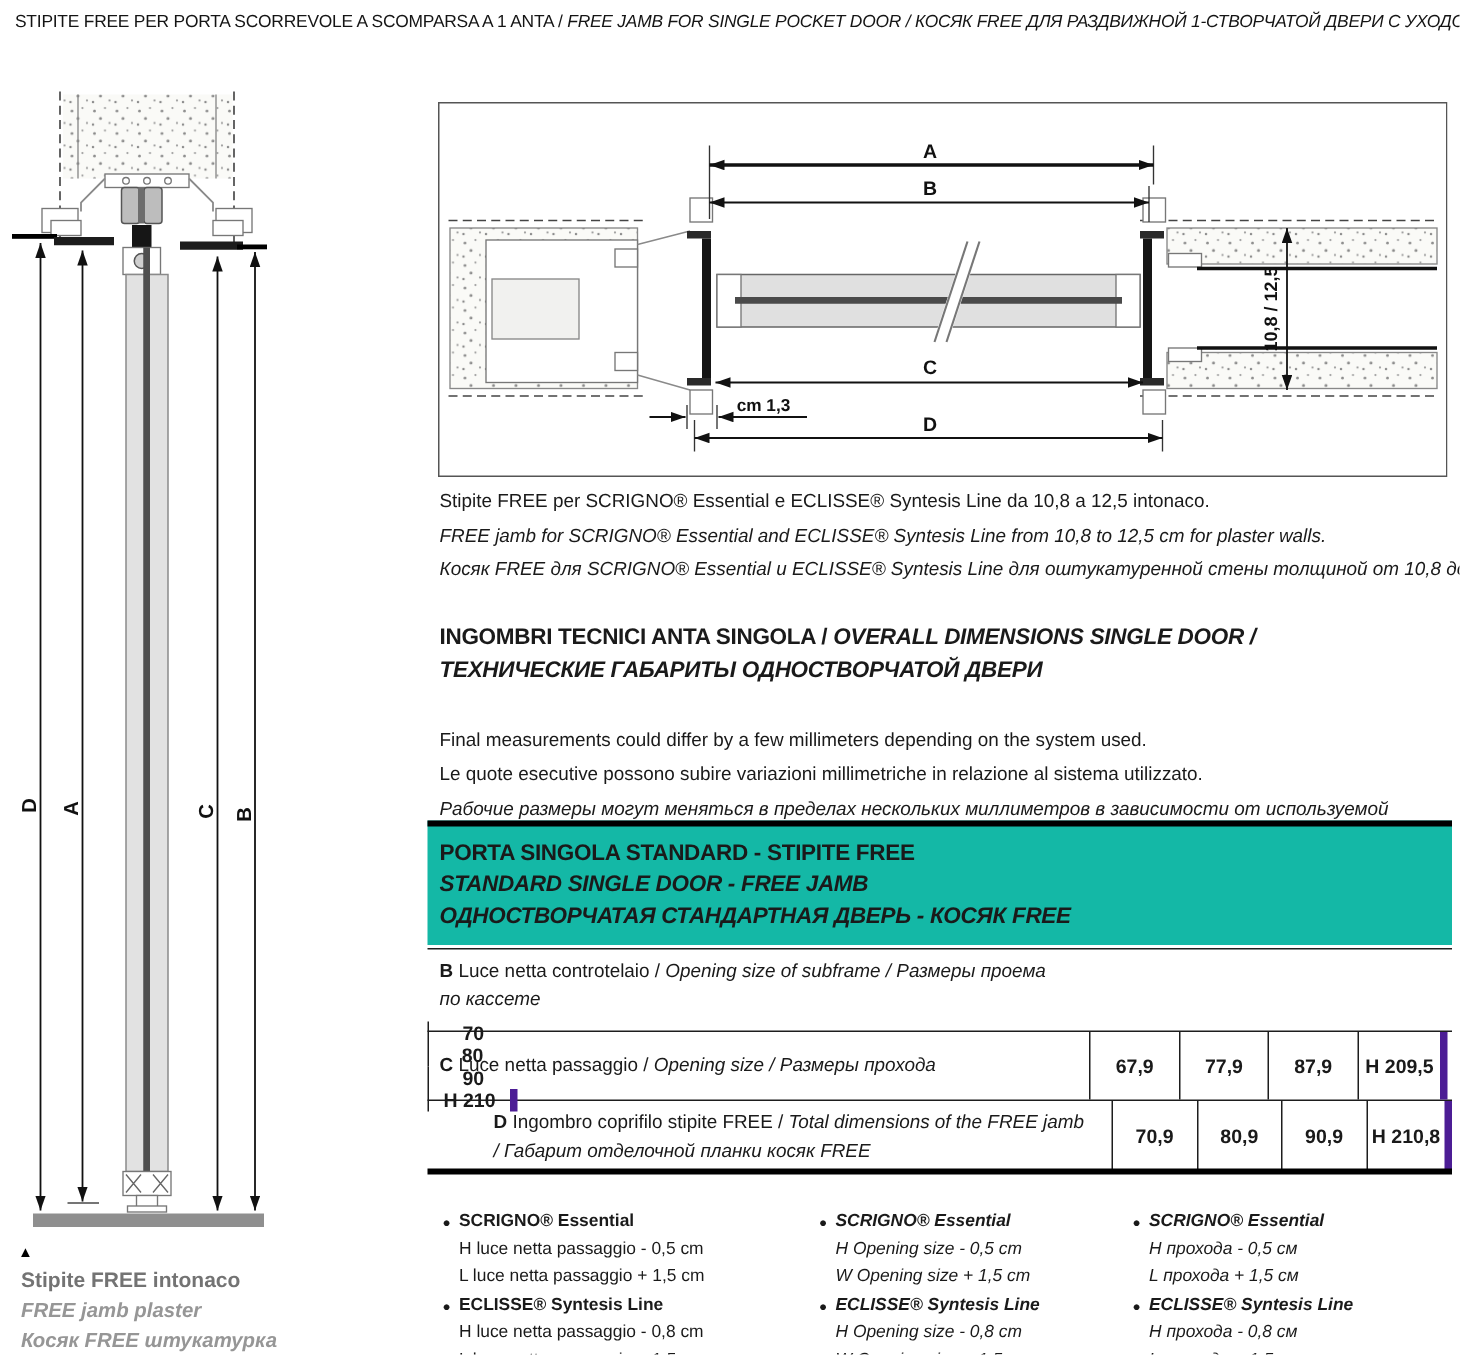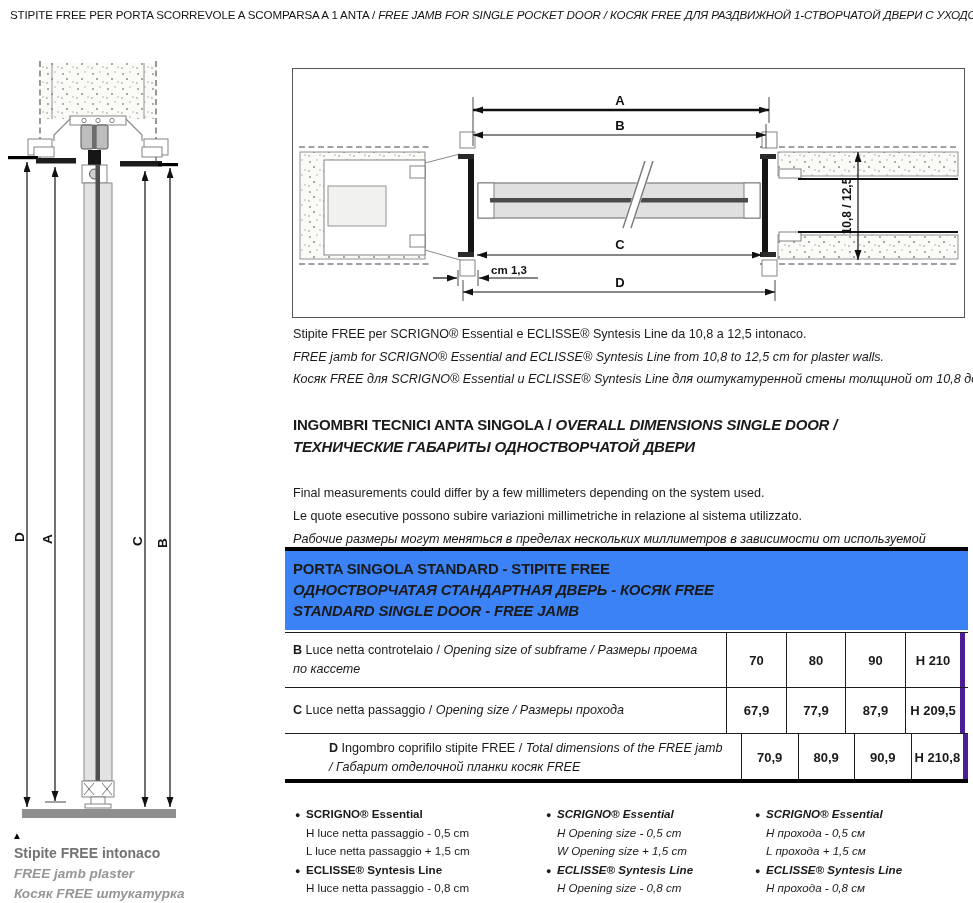--- a/index.html
+++ b/index.html
@@ -16,35 +16,35 @@
 
   
   .plan-caption { left:293px; top:323px; width:675px; font-size:12.6px; line-height:22.5px; }
   .plan-caption .ln { white-space:nowrap; }
   .ital { font-style:italic; }
 
   .sec-heading { left:293px; top:414px; width:678px; font-size:15px; font-weight:700;
                  line-height:22px; letter-spacing:-0.2px; }
   .note-block { left:293px; top:482px; width:678px; font-size:12.6px; line-height:23px; }
 
-  .tbl-title { left:285px; top:547px; width:683px; background:#3b82f6;
+  .tbl-title { left:285px; top:547px; width:683px; background:#14b8a6;
                border-top:4px solid #000; padding:7px 8px 9px 8px;
                font-size:15px; font-weight:700; line-height:21px; letter-spacing:-0.2px; }
 
   .dim-table { left:285px; top:632px; width:683px; border-top:1px solid #1d1d1d; }
   .t-row { display:flex; border-bottom:1px solid #1d1d1d; }
   .t-row.last { border-bottom:none;margin-left:36px; }
   .t-label { width:441px; padding:5px 14px 5px 8px; font-size:12.6px; line-height:19px;
              display:flex; align-items:center; }
   .t-label .key { font-weight:700; }
   .t-cell { width:60px; display:flex; align-items:center; justify-content:center;
             border-left:1px solid #1d1d1d; font-size:13px; font-weight:700; }
   .t-cell.c2 { width:59px; }
   .t-cell.endc { border-right:5px solid #4c1d95; }
-  .row-b { height:55px; } .row-c { height:46px; } .row-d { height:47px; }
+  .row-b { height:55px;flex-direction:column; } .row-c { height:46px; } .row-d { height:47px; }
   .tbl-bottom-bar { left:285px; top:779px; width:683px; height:4px; background:#000; }
 
   
   .fn-col { top:805px; font-size:11.6px; line-height:18.6px; }
   .fn-col .fn-line { position:relative; padding-left:11px; }
   .fn-col .bullet { position:absolute; left:0; top:1px; font-size:9px; }
   .fn-col .brand { font-weight:700; }
   #fn-it { left:295px; width:238px; }
   #fn-en { left:546px; width:215px; font-style:italic; }
   #fn-ru { left:755px; width:215px; font-style:italic; }
@@ -258,22 +258,22 @@
   </div>
 
   <div class="abs note-block">
     <div>Final measurements could differ by a few millimeters depending on the system used.</div>
     <div>Le quote esecutive possono subire variazioni millimetriche in relazione al sistema utilizzato.</div>
     <div class="ital">Рабочие размеры могут меняться в пределах нескольких миллиметров в зависимости от используемой системы.</div>
   </div>
 
   <div class="abs tbl-title">
     <div>PORTA SINGOLA STANDARD - STIPITE FREE</div>
+    <div class="ital">STANDARD SINGLE DOOR - FREE JAMB</div>
     <div class="ital">ОДНОСТВОРЧАТАЯ СТАНДАРТНАЯ ДВЕРЬ - КОСЯК FREE</div>
-    <div class="ital">STANDARD SINGLE DOOR - FREE JAMB</div>
   </div>
 
   <div class="abs dim-table">
     <div class="t-row row-b">
       <div class="t-label">
         <div><span class="key">B</span><span> Luce netta controtelaio / </span><span class="ital">Opening size of subframe / </span><span class="ital">Размеры проема по кассете</span></div>
       </div>
       <div class="t-cell">70</div>
       <div class="t-cell c2">80</div>
       <div class="t-cell">90</div>

